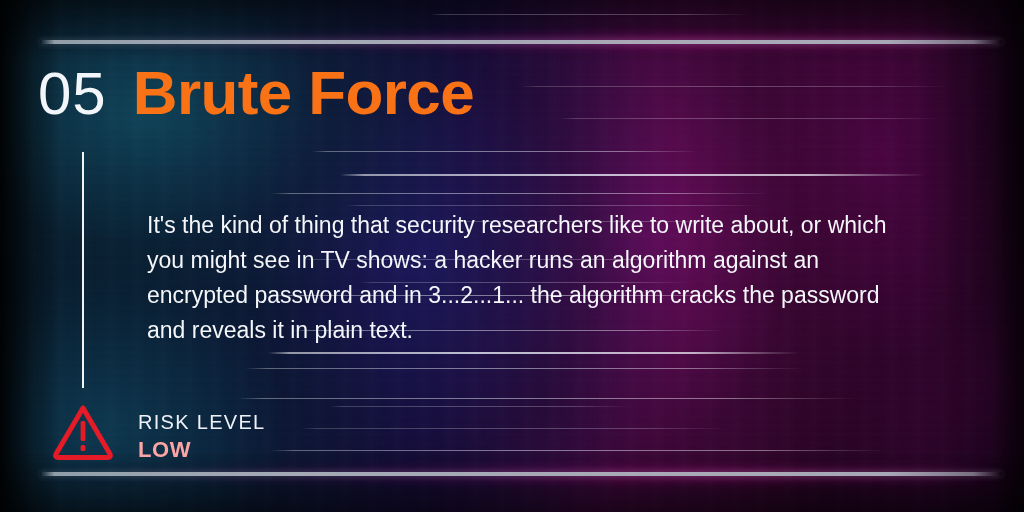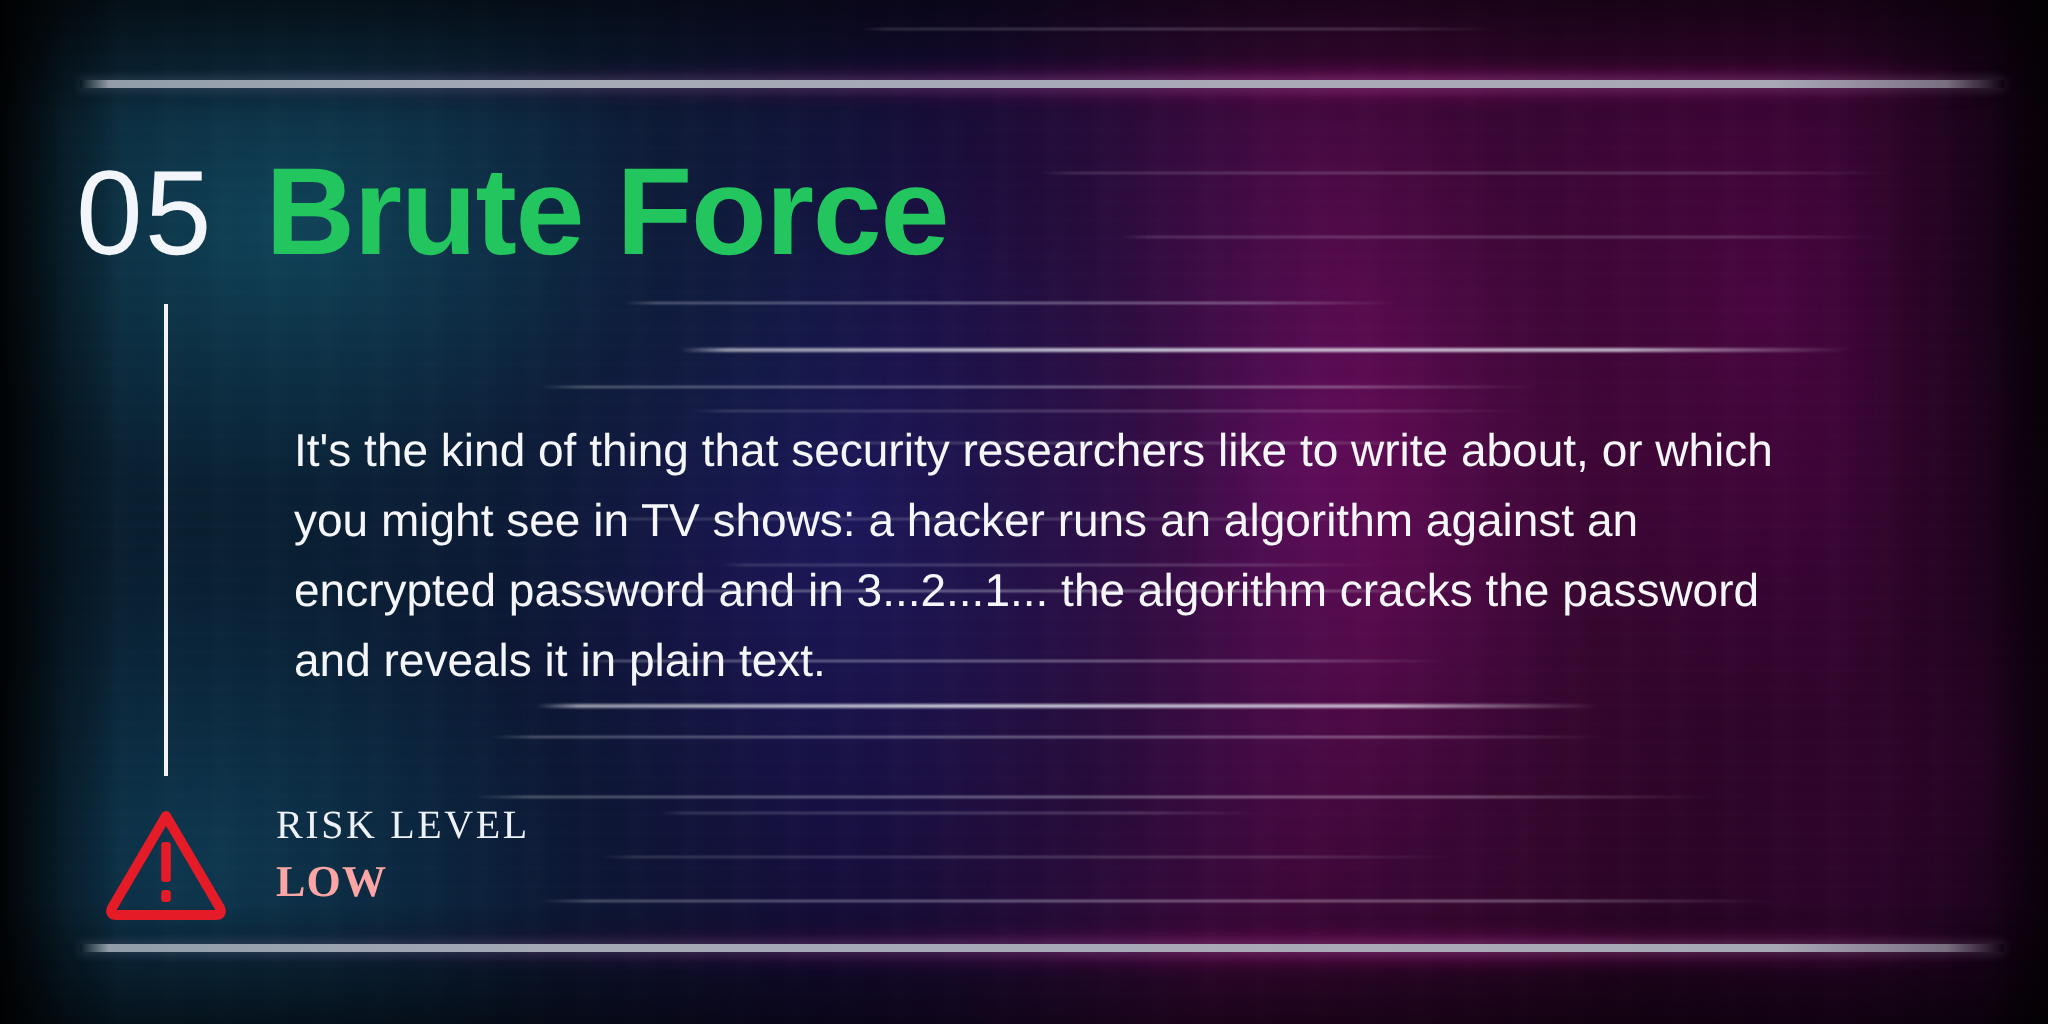--- a/index.html
+++ b/index.html
@@ -109,35 +109,34 @@
   .content { position: absolute; inset: 0; }
 
   .headline {
     position: absolute;
     left: 38px;
     top: 62px;
     display: flex;
     align-items: baseline;
     gap: 26px;
     white-space: nowrap;
-    margin-top: 14px;
   }
   .headline-num {
     font-size: 60px;
     font-weight: 300;
     letter-spacing: 1px;
     color: #f2f5fa;
     line-height: 1;
     font-family: "Liberation Sans", sans-serif;
   }
   .headline-title {
     font-size: 62px;
     font-weight: 700;
     letter-spacing: -0.6px;
-    color: #22c55e;
+    color: #f97316;
     line-height: 1;
   }
 
   .vrule {
     position: absolute;
     left: 82px;
     top: 152px;
     width: 2px;
     height: 236px;
     background: #ffffff;
@@ -154,23 +153,22 @@
     line-height: 35px;
     font-weight: 400;
   }
   .body-copy p { margin: 0; }
 
   .risk {
     position: absolute;
     left: 52px;
     top: 403px;
     display: flex;
-    align-items: flex-start;
+    align-items: flex-end;
     gap: 24px;
-    font-family: Liberation Serif, serif;
   }
   .risk-icon { width: 62px; height: 58px; display: block; }
   .risk-text { display: flex; flex-direction: column; line-height: 1; }
   .risk-label {
     font-size: 20px;
     font-weight: 400;
     letter-spacing: 1.3px;
     color: #eef2f8;
     margin-bottom: 7px;
   }

